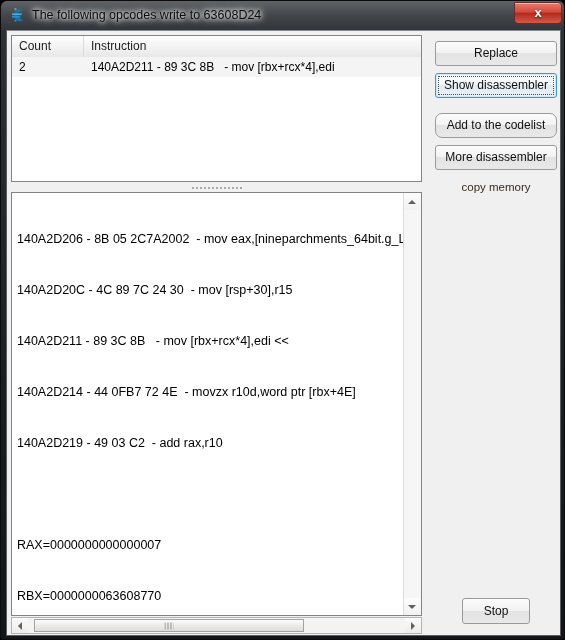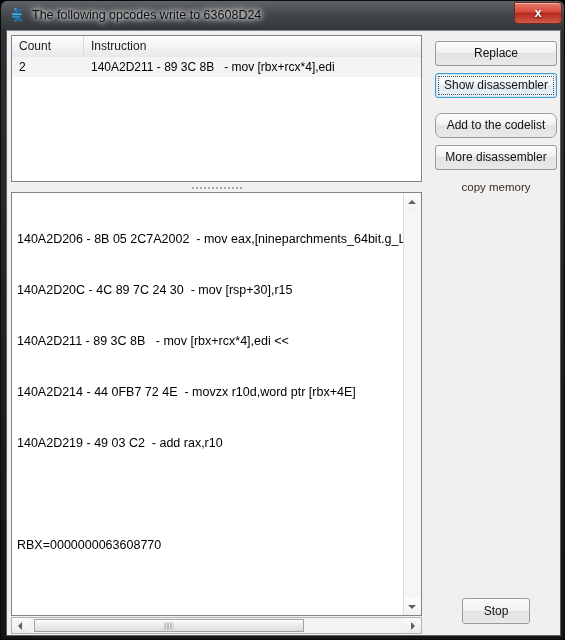--- a/index.html
+++ b/index.html
@@ -344,20 +344,21 @@
     </div>
 
     <div class="memo-panel">
       <div class="memo-text">
         <div class="memo-line">140A2D206 - 8B 05 2C7A2002  - mov eax,[nineparchments_64bit.g_LEngin</div>
         <div class="memo-line">140A2D20C - 4C 89 7C 24 30  - mov [rsp+30],r15</div>
         <div class="memo-line">140A2D211 - 89 3C 8B   - mov [rbx+rcx*4],edi &lt;&lt;</div>
         <div class="memo-line">140A2D214 - 44 0FB7 72 4E  - movzx r10d,word ptr [rbx+4E]</div>
         <div class="memo-line">140A2D219 - 49 03 C2  - add rax,r10</div>
         <div class="memo-line blank"></div>
+        <div class="memo-line">RAX=0000000000000007</div>
         <div class="memo-line">RBX=0000000063608770</div>
         
         
         
         
         
         
         
         
         

